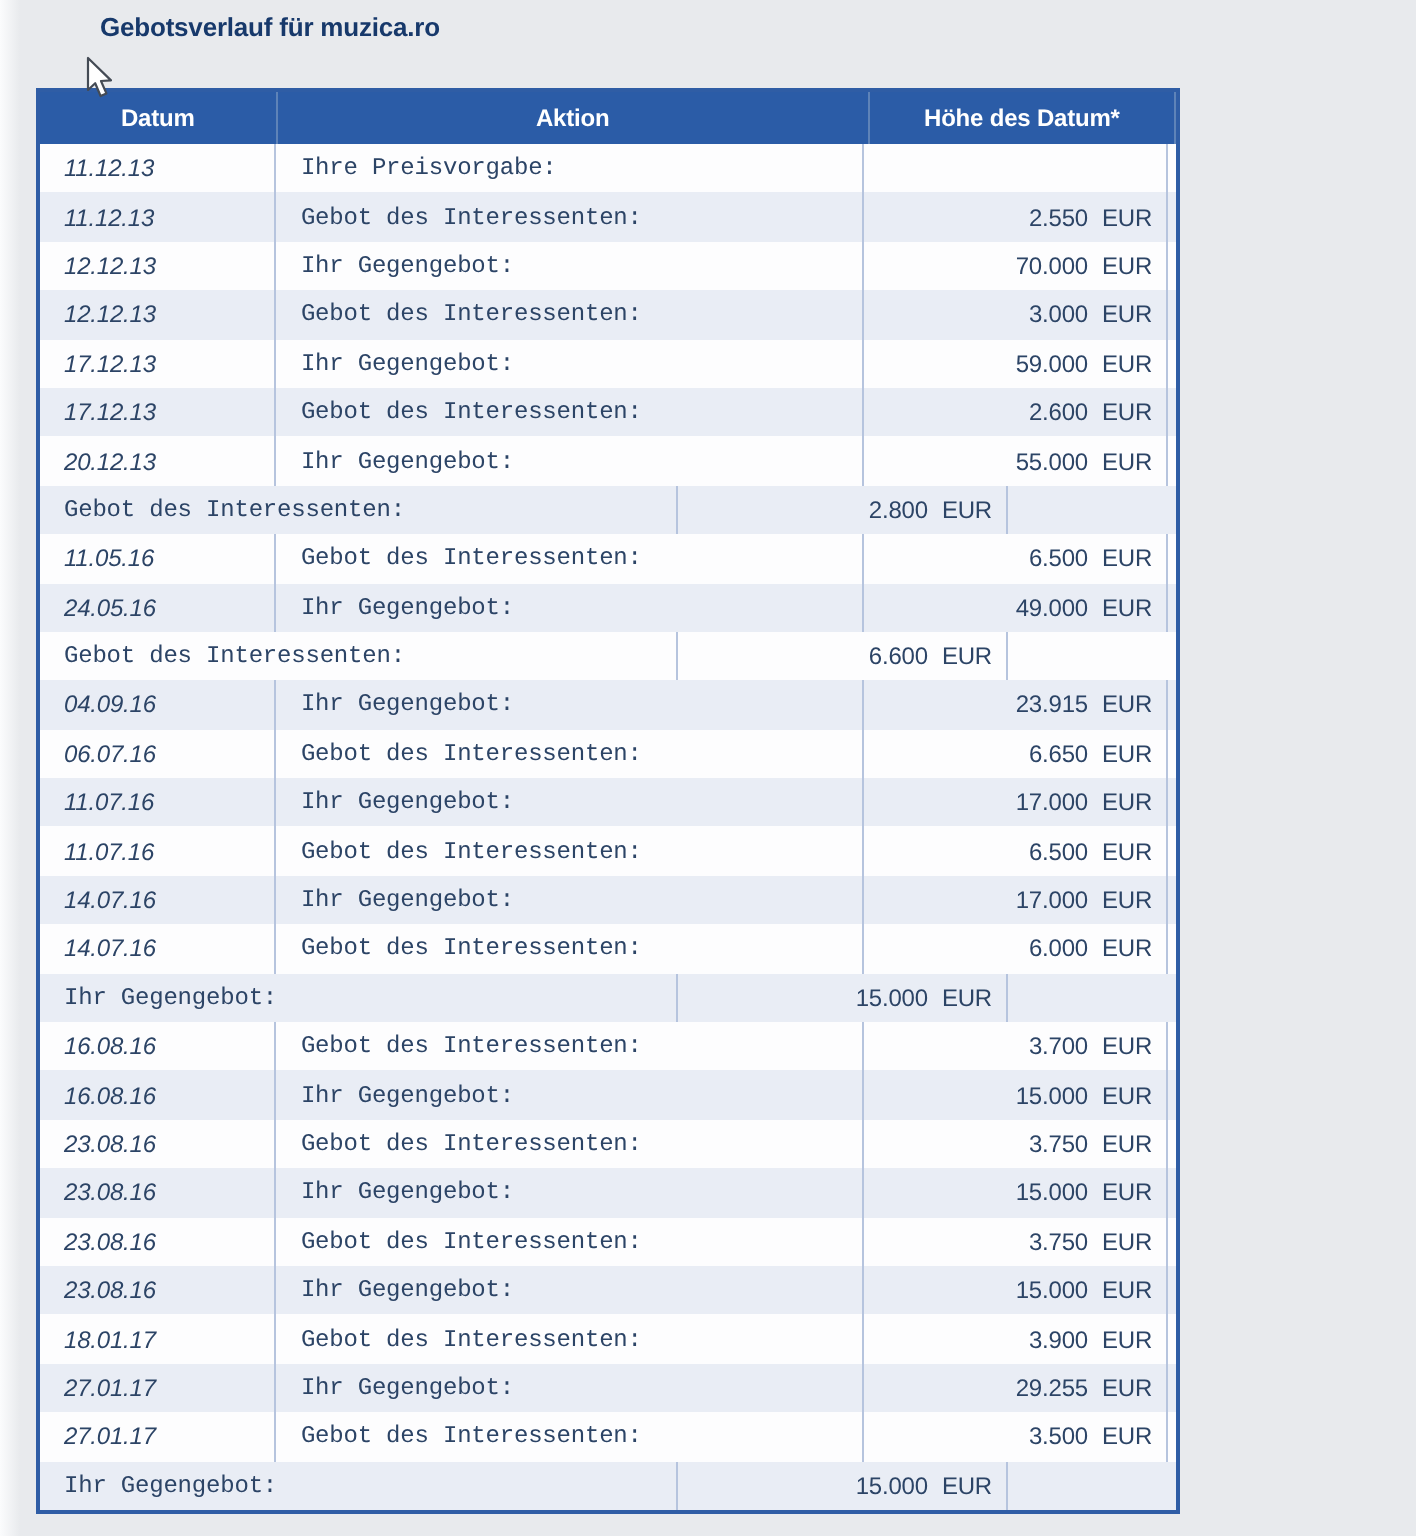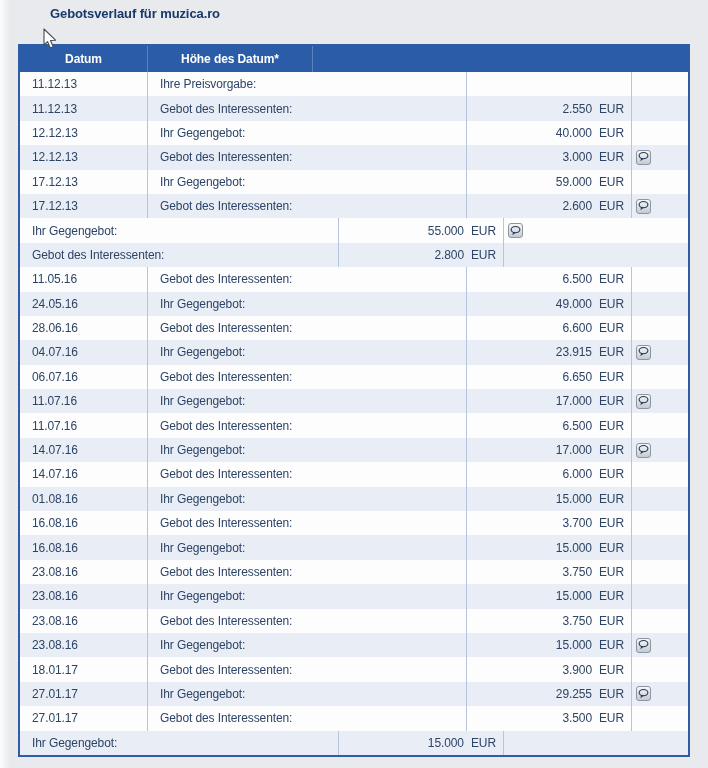--- a/index.html
+++ b/index.html
@@ -15,21 +15,21 @@
     position: absolute; left: 0; top: 0; bottom: 0; width: 10px;
     background: linear-gradient(to right, #fbfcfd, #e8eaed);
   }
   .page-title {
     position: absolute; left: 10px; top: 6px;
     font-size: 13px; font-weight: bold; color: #17396b;
     letter-spacing: -0.1px;
     margin-left: 40px;
   }
   .bid-table {
-    position: absolute; left: 18px; top: 44px; width: 672px;
+    position: absolute; left: 18px; top: 44px; width: 572px;
     box-sizing: border-box;
     border: 2px solid #2f5da5;
     background: #fdfdfe;
   }
   .thead {
     display: flex; height: 26px;
     background: #2b5ca7;
     color: #ffffff; font-size: 12px; font-weight: bold;
   }
   .th {
@@ -50,22 +50,22 @@
     background: #fdfdfe;
     letter-spacing: -0.1px;
   }
   .tr:nth-child(even) { background: #e9edf5; }
   .td {
     display: flex; align-items: center;
     box-sizing: border-box;
     border-right: 1px solid #b6c4de;
     overflow: hidden; white-space: nowrap;
   }
-  .td.col-date   { padding-left: 12px; }
-  .td.col-action { padding-left: 12px; }
+  .td.col-date   { padding-left: 12px; font-style: italic; }
+  .td.col-action { padding-left: 12px; font-family: Liberation Mono, monospace; }
   .td.col-amount { justify-content: flex-end; padding-right: 7px; }
   .td.col-note   { border-right: none; padding-left: 4px; }
   .cur { margin-left: 7px; }
   .note-btn {
     width: 15px; height: 15px;
     box-sizing: border-box;
     border: 1px solid #8d95a1;
     border-radius: 3px;
     background: linear-gradient(#f6f7f8, #c6cad1);
     display: flex; align-items: center; justify-content: center;
@@ -81,20 +81,21 @@
 </head>
 <body>
 
 <div class="left-edge"></div>
 
 <div class="page-title">Gebotsverlauf für muzica.ro</div>
 
 <div class="bid-table">
   <div class="thead">
     <div class="th col-date">Datum</div>
+    <div class="th col-action">Aktion</div>
     <div class="th col-amount">Höhe des Datum*</div>
     <div class="th col-note"></div>
   </div>
   <div class="tbody">
   <div class="tr">
     <div class="td col-date">11.12.13</div>
     <div class="td col-action">Ihre Preisvorgabe:</div>
     <div class="td col-amount">
       <span></span>
       <span class="cur"></span>
@@ -113,21 +114,21 @@
     </div>
     <div class="td col-note">
       
     </div>
   </div>
 
   <div class="tr">
     <div class="td col-date">12.12.13</div>
     <div class="td col-action">Ihr Gegengebot:</div>
     <div class="td col-amount">
-      <span>40.000</span>
+      <span>70.000</span>
       <span class="cur">EUR</span>
     </div>
     <div class="td col-note">
       
     </div>
   </div>
 
   <div class="tr">
     <div class="td col-date">12.12.13</div>
     <div class="td col-action">Gebot des Interessenten:</div>
@@ -168,20 +169,21 @@
       <button class="note-btn" title="">
         <svg width="13" height="12" viewBox="0 0 13 12" aria-hidden="true">
           <ellipse cx="6.5" cy="4.6" rx="4.4" ry="3.1" fill="none" stroke="#203a5e" stroke-width="1.1"></ellipse>
           <path d="M4.2 7.0 L3.4 10.2 L6.6 7.7 Z" fill="#203a5e"></path>
         </svg>
       </button>
     </div>
   </div>
 
   <div class="tr">
+    <div class="td col-date">20.12.13</div>
     <div class="td col-action">Ihr Gegengebot:</div>
     <div class="td col-amount">
       <span>55.000</span>
       <span class="cur">EUR</span>
     </div>
     <div class="td col-note">
       <button class="note-btn" title="">
         <svg width="13" height="12" viewBox="0 0 13 12" aria-hidden="true">
           <ellipse cx="6.5" cy="4.6" rx="4.4" ry="3.1" fill="none" stroke="#203a5e" stroke-width="1.1"></ellipse>
           <path d="M4.2 7.0 L3.4 10.2 L6.6 7.7 Z" fill="#203a5e"></path>
@@ -219,33 +221,32 @@
     <div class="td col-amount">
       <span>49.000</span>
       <span class="cur">EUR</span>
     </div>
     <div class="td col-note">
       
     </div>
   </div>
 
   <div class="tr">
-    <div class="td col-date">28.06.16</div>
     <div class="td col-action">Gebot des Interessenten:</div>
     <div class="td col-amount">
       <span>6.600</span>
       <span class="cur">EUR</span>
     </div>
     <div class="td col-note">
       
     </div>
   </div>
 
   <div class="tr">
-    <div class="td col-date">04.07.16</div>
+    <div class="td col-date">04.09.16</div>
     <div class="td col-action">Ihr Gegengebot:</div>
     <div class="td col-amount">
       <span>23.915</span>
       <span class="cur">EUR</span>
     </div>
     <div class="td col-note">
       <button class="note-btn" title="">
         <svg width="13" height="12" viewBox="0 0 13 12" aria-hidden="true">
           <ellipse cx="6.5" cy="4.6" rx="4.4" ry="3.1" fill="none" stroke="#203a5e" stroke-width="1.1"></ellipse>
           <path d="M4.2 7.0 L3.4 10.2 L6.6 7.7 Z" fill="#203a5e"></path>
@@ -318,21 +319,20 @@
     <div class="td col-amount">
       <span>6.000</span>
       <span class="cur">EUR</span>
     </div>
     <div class="td col-note">
       
     </div>
   </div>
 
   <div class="tr">
-    <div class="td col-date">01.08.16</div>
     <div class="td col-action">Ihr Gegengebot:</div>
     <div class="td col-amount">
       <span>15.000</span>
       <span class="cur">EUR</span>
     </div>
     <div class="td col-note">
       
     </div>
   </div>
 

